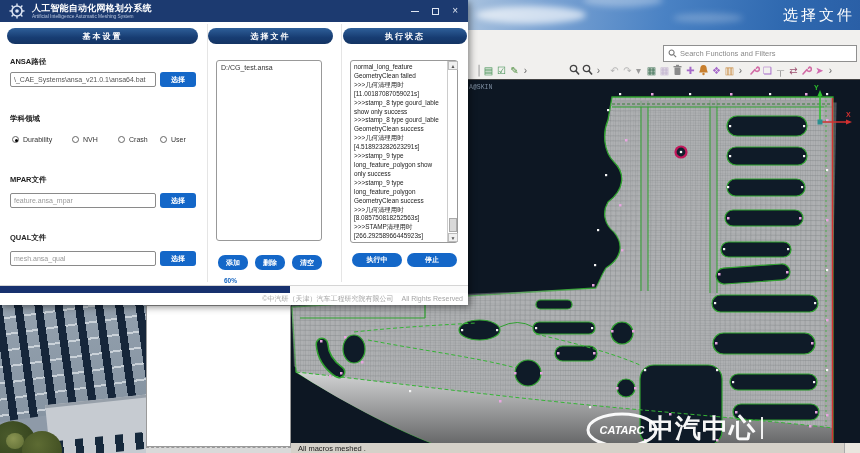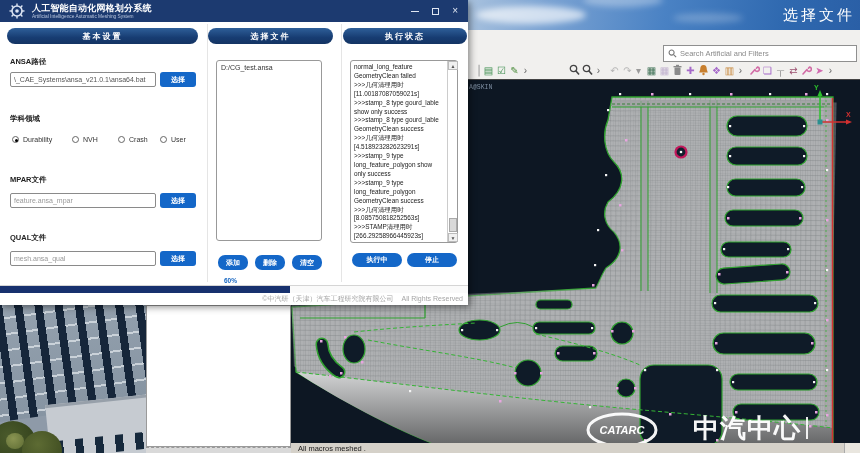--- a/index.html
+++ b/index.html
@@ -2,21 +2,21 @@
 <html><head>
 <meta charset="utf-8">
 <style>
 * { margin:0; padding:0; box-sizing:border-box; }
 html,body { width:860px; height:453px; overflow:hidden; font-family:"Liberation Sans",sans-serif; }
 #root { position:relative; width:860px; height:453px; background:#fff; overflow:hidden; }
 .abs { position:absolute; }
 
 
 #viewport { left:290px; top:80px; width:570px; height:364px; background:#0d1723; z-index:1; }
-#wm-text { left:358px; top:330px; width:210px; height:36px; color:rgba(255,255,255,.96); font-size:26px; font-weight:bold; letter-spacing:1px; display:flex; align-items:center; z-index:3;justify-content:center; }
+#wm-text { left:358px; top:330px; width:210px; height:36px; color:rgba(255,255,255,.96); font-size:26px; font-weight:bold; letter-spacing:1px; display:flex; align-items:center; z-index:3; }
 #wm-text .bar { display:inline-block; width:2px; height:22px; background:rgba(255,255,255,.9); margin:0 5px; }
 
 
 #sky { left:468px; top:0; width:392px; height:30px; background:linear-gradient(100deg,#a9c2de 0%,#7ba3d3 20%,#4a82c4 50%,#2f69b0 80%,#2a5fa6 100%); z-index:2; overflow:hidden; }
 .cloud { position:absolute; background:rgba(255,255,255,.65); border-radius:50%; filter:blur(3px); }
 #brand { position:absolute; right:5px; top:6px; color:#fff; font-size:15px; letter-spacing:3px; font-weight:500; }
 
 
 #toolbar { left:468px; top:30px; width:392px; height:50px; background:#f1f0ee; z-index:2; border-bottom:1px solid #444; }
 #searchbox { position:absolute; left:195px; top:15px; width:194px; height:17px; background:#fff; border:1px solid #8f8f8f; display:flex; align-items:center; padding:0 4px; }
@@ -251,21 +251,21 @@
     <div class="cloud" style="left:205px;top:13px;width:70px;height:10px;opacity:.35;"></div>
     <div id="brand">选择文件</div>
   </div>
 
   <div id="toolbar" class="abs">
     <div id="searchbox">
       <svg width="9" height="9" viewBox="0 0 10 10">
           <circle cx="4" cy="4" r="2.8" fill="none" stroke="#777" stroke-width="1.2"></circle>
           <line x1="6.2" y1="6.2" x2="9" y2="9" stroke="#777" stroke-width="1.2"></line>
         </svg>
-      <span>Search Artificial and Filters</span>
+      <span>Search Functions and Filters</span>
     </div>
     <div id="iconrow">
         <span class="icon" style="color: rgb(154, 154, 154);">▕</span>
         <span class="icon" style="color: rgb(63, 143, 79);">▤</span>
         <span class="icon" style="color: rgb(63, 143, 79);">☑</span>
         <span class="icon" style="color: rgb(79, 143, 63);">✎</span>
         <span class="icon" style="width: 7px; color: rgb(102, 102, 102);">›</span>
         <span class="igap" style="width: 38px;"></span>
         <span class="icon"><svg width="11" height="12" viewBox="0 0 11 12">
             <circle cx="4.5" cy="4.5" r="3.2" fill="none" stroke="#444" stroke-width="1.3"></circle>

